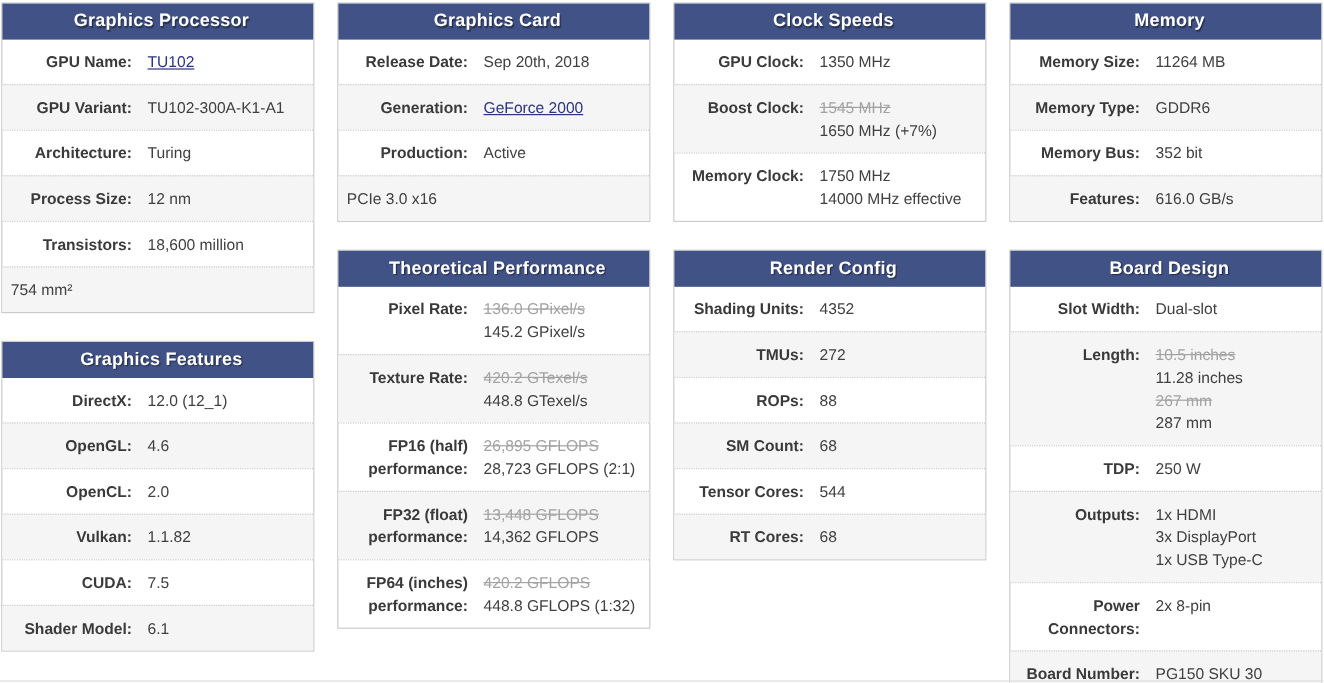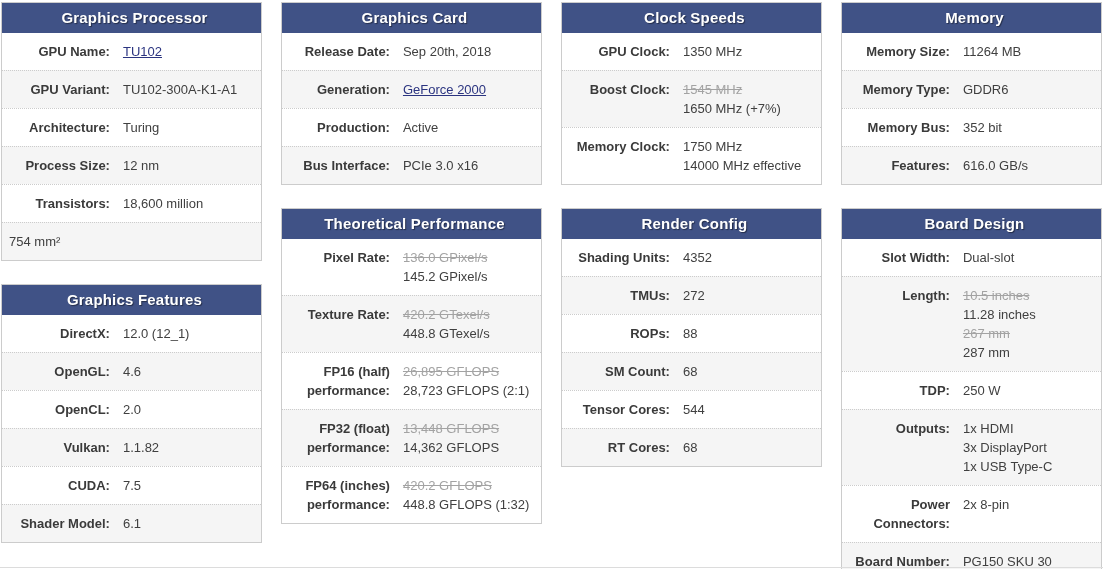--- a/index.html
+++ b/index.html
@@ -131,21 +131,20 @@
               <div class="line link">GeForce 2000</div>
             </div>
           </div>
           <div class="row">
             <div class="lab">Production:</div>
             <div class="val">
               <div class="line">Active</div>
             </div>
           </div>
           <div class="row">
-            <div class="lab">Bus Interface:</div>
             <div class="val">
               <div class="line">PCIe 3.0 x16</div>
             </div>
           </div>
         </div>
       </div>
       <div class="card">
         <div class="hdr">Theoretical Performance</div>
         <div class="rows">
           <div class="row">

